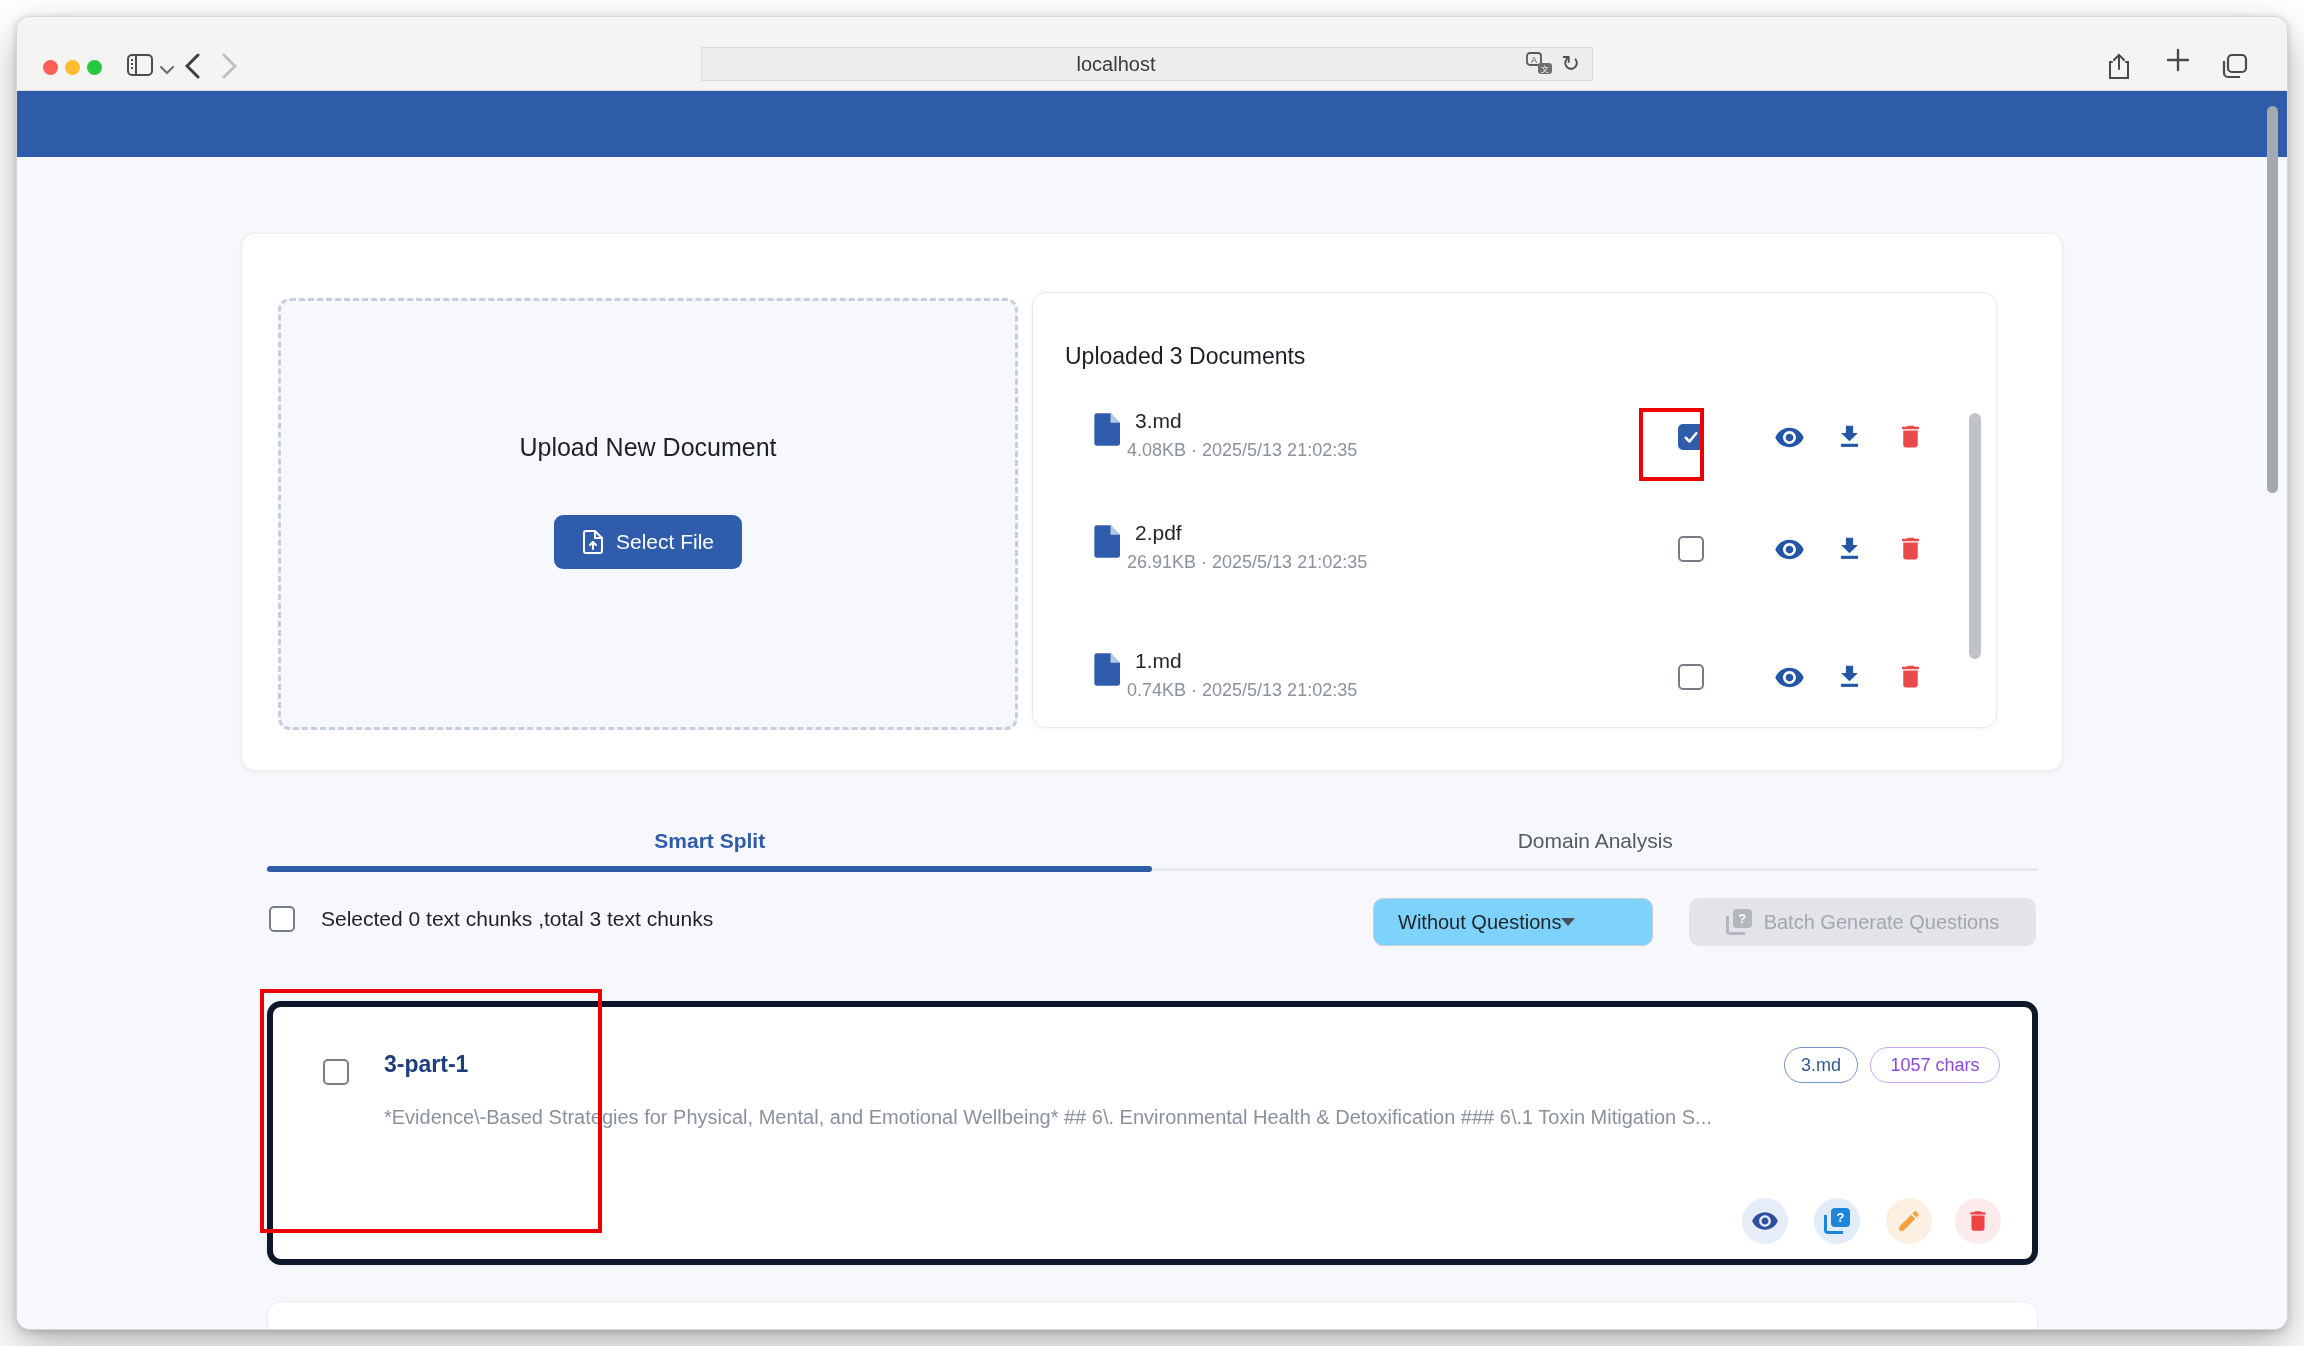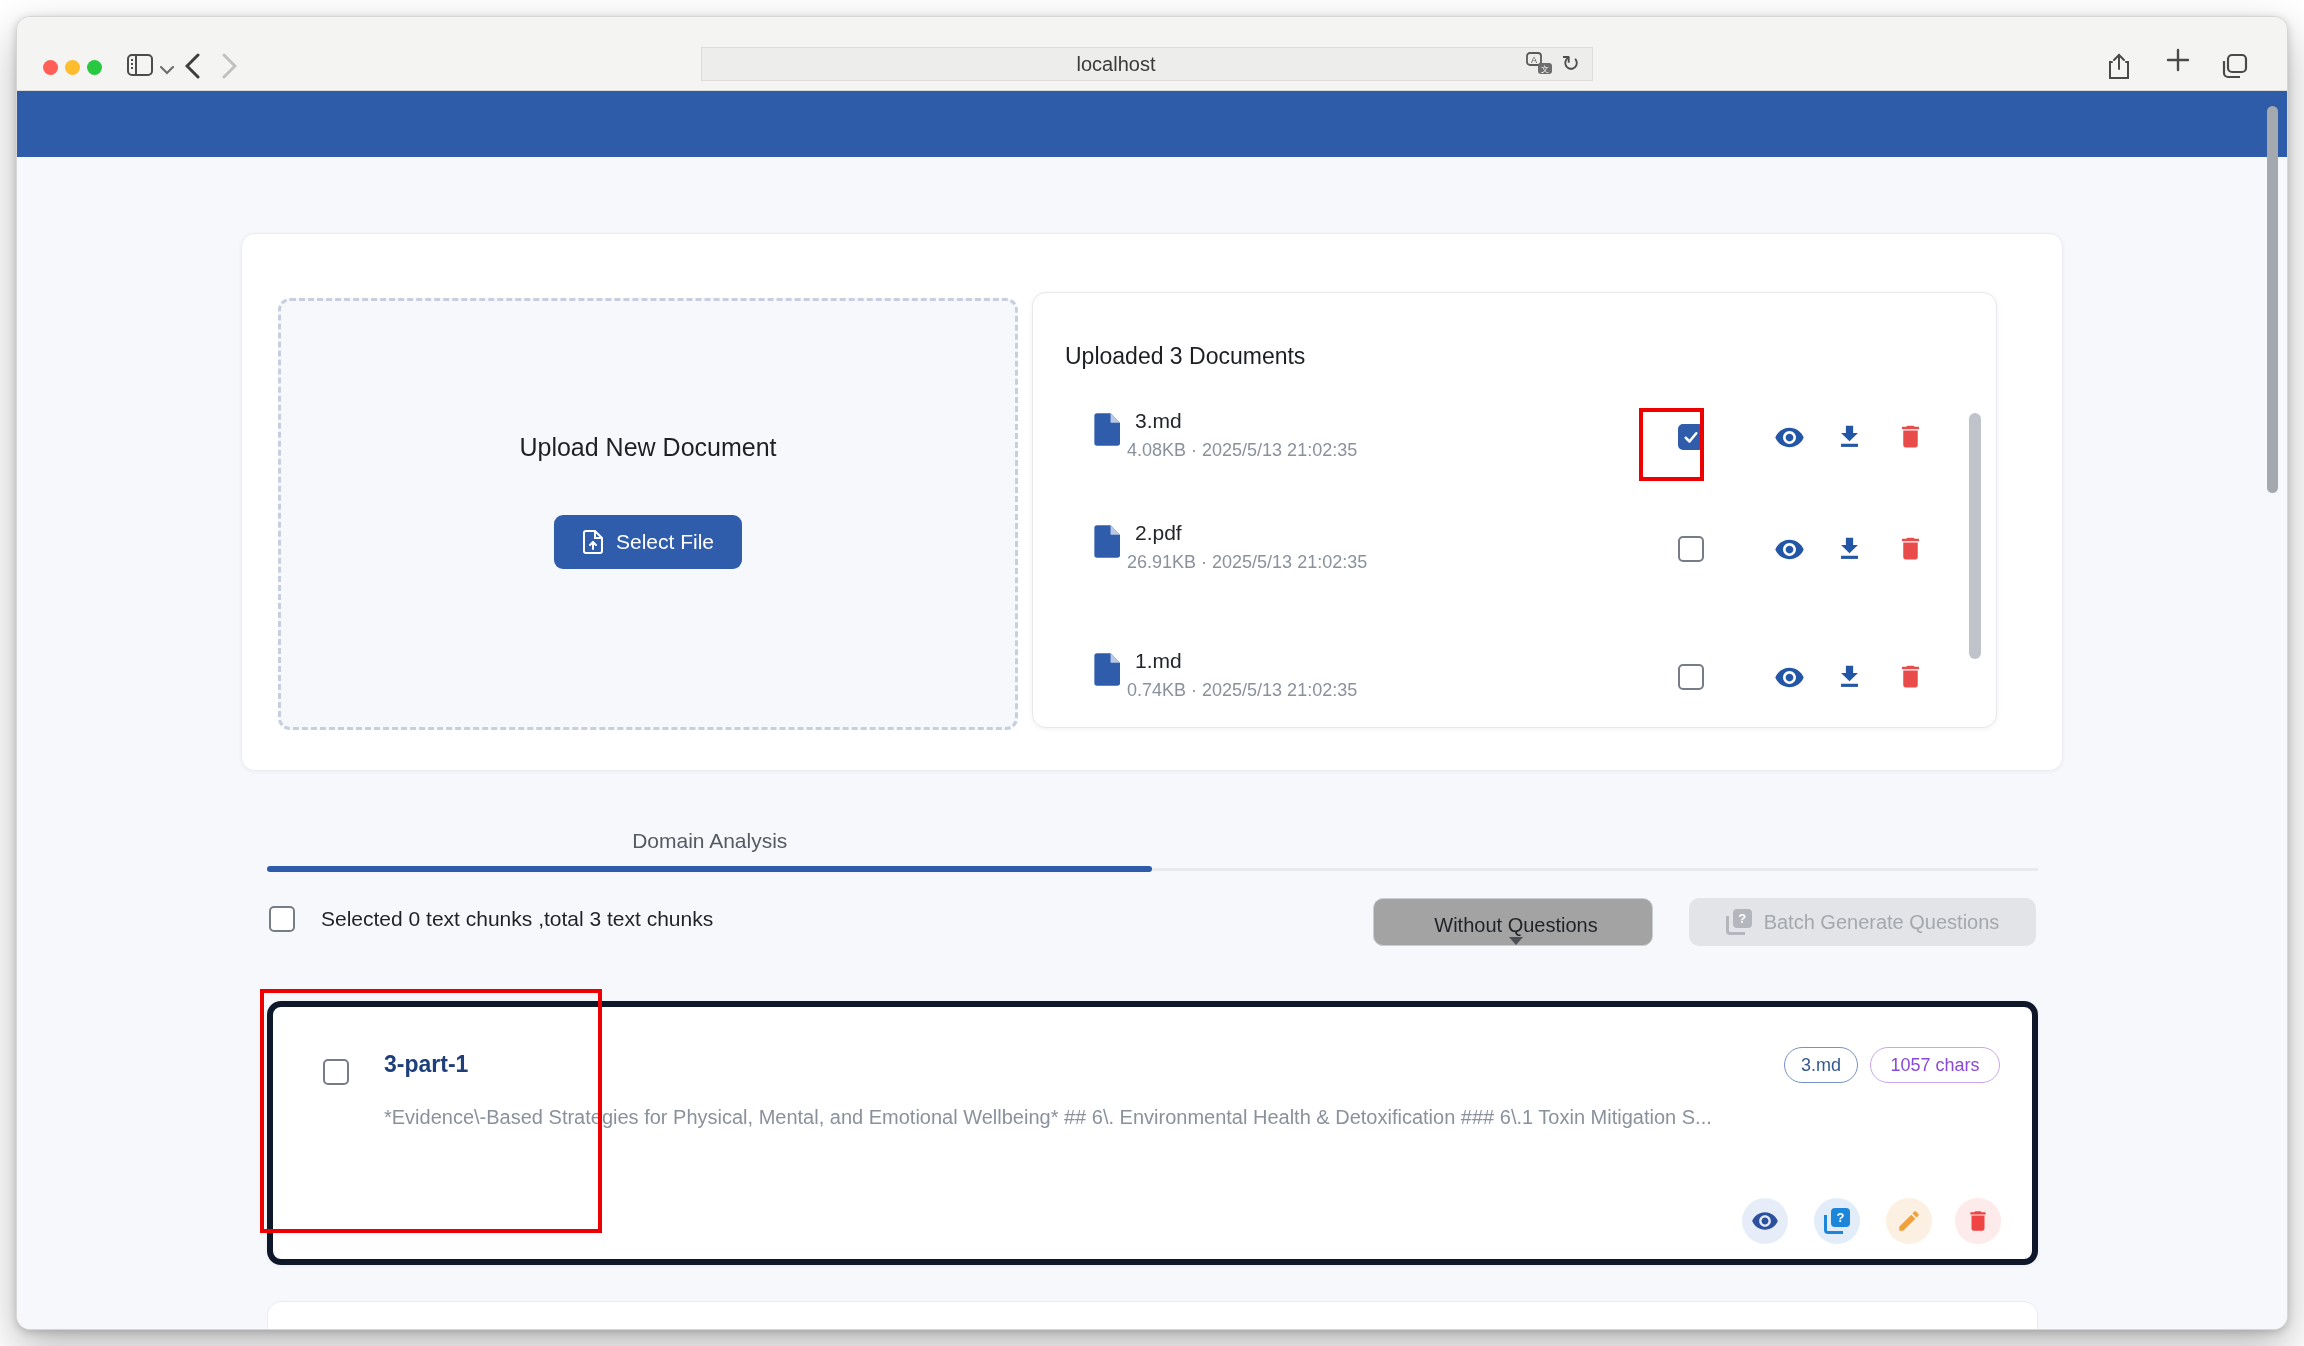--- a/index.html
+++ b/index.html
@@ -66,23 +66,23 @@
 
   
   .tabs { position:absolute; left:250px; top:664px; width:1771px; height:52px; display:flex; }
   .tab { width:50%; text-align:center; font-size:21px; color:#555b63; cursor:pointer; padding-top:8px; }
   .tab.active { color:#2e5ca9; font-weight:600; }
   .tab-line { position:absolute; left:250px; top:711px; width:1771px; height:3px; background:#e8eaed; }
   .tab-line-active { position:absolute; left:250px; top:709px; width:885px; height:6px; background:#2e5ca9; border-radius:3px; }
 
   
   .sel-label { position:absolute; left:304px; top:750px; font-size:21px; color:#1f2329; }
-  .filter-select { position:absolute; left:1356px; top:741px; width:280px; height:48px; background:#a3a3a3;
+  .filter-select { position:absolute; left:1356px; top:741px; width:280px; height:48px; background:#7dd3fc;
                    border:1.5px solid #c9ccd1; border-radius:10px; display:flex; align-items:center;
-                   justify-content:flex-end; padding:0 18px 0 24px; font-size:20px; color:#1f2329; cursor:pointer;flex-direction:column; }
+                   justify-content:flex-start; padding:0 18px 0 24px; font-size:20px; color:#1f2329; cursor:pointer; }
   .caret-g { width:0; height:0; border-left:7px solid transparent; border-right:7px solid transparent; border-top:8px solid #4b4f55; }
   .batch-btn { position:absolute; left:1672px; top:741px; width:347px; height:48px; background:#e3e4e7; border:none;
                border-radius:10px; color:#a3a8af; font-size:20px; display:flex; align-items:center; justify-content:center; gap:12px;
                font-family:inherit; cursor:default; }
 
   
   .qicon { position:relative; width:26px; height:26px; }
   .qicon .bracket { position:absolute; left:0; bottom:0; width:19px; height:19px; border-left:3px solid currentColor; border-bottom:3px solid currentColor; border-radius:0 0 0 4px; }
   .qicon .sq { position:absolute; right:0; top:0; width:19px; height:19px; border-radius:4px; background:currentColor; display:flex; align-items:center; justify-content:center; }
   .qicon .sq span { color:#fff; font-size:13px; font-weight:700; line-height:1; }
@@ -339,20 +339,21 @@
                 </svg>
               </button>
           </div>
         </div>
 
         <div class="doc-scroll"></div>
       </div>
     </div>
 
     <div class="tabs">
+      <div class="tab active">Smart Split</div>
       <div class="tab">Domain Analysis</div>
     </div>
     <div class="tab-line"></div>
     <div class="tab-line-active"></div>
 
     <span class="cb abs" style="left:252px; top:749px;"></span>
     <span class="sel-label">Selected 0 text chunks ,total 3 text chunks</span>
 
     <div class="filter-select">
       <span>Without Questions</span>

